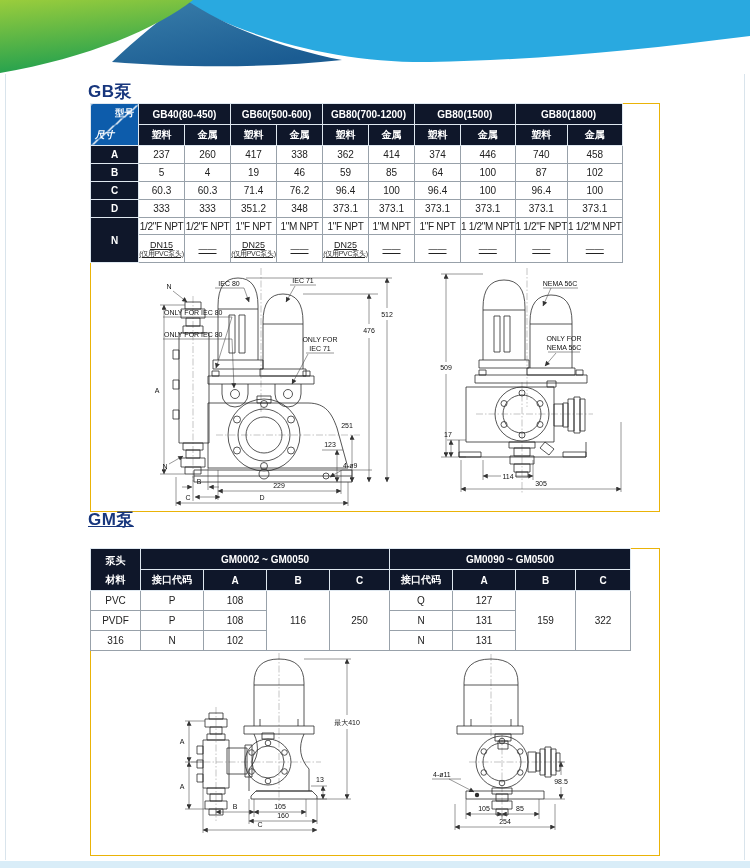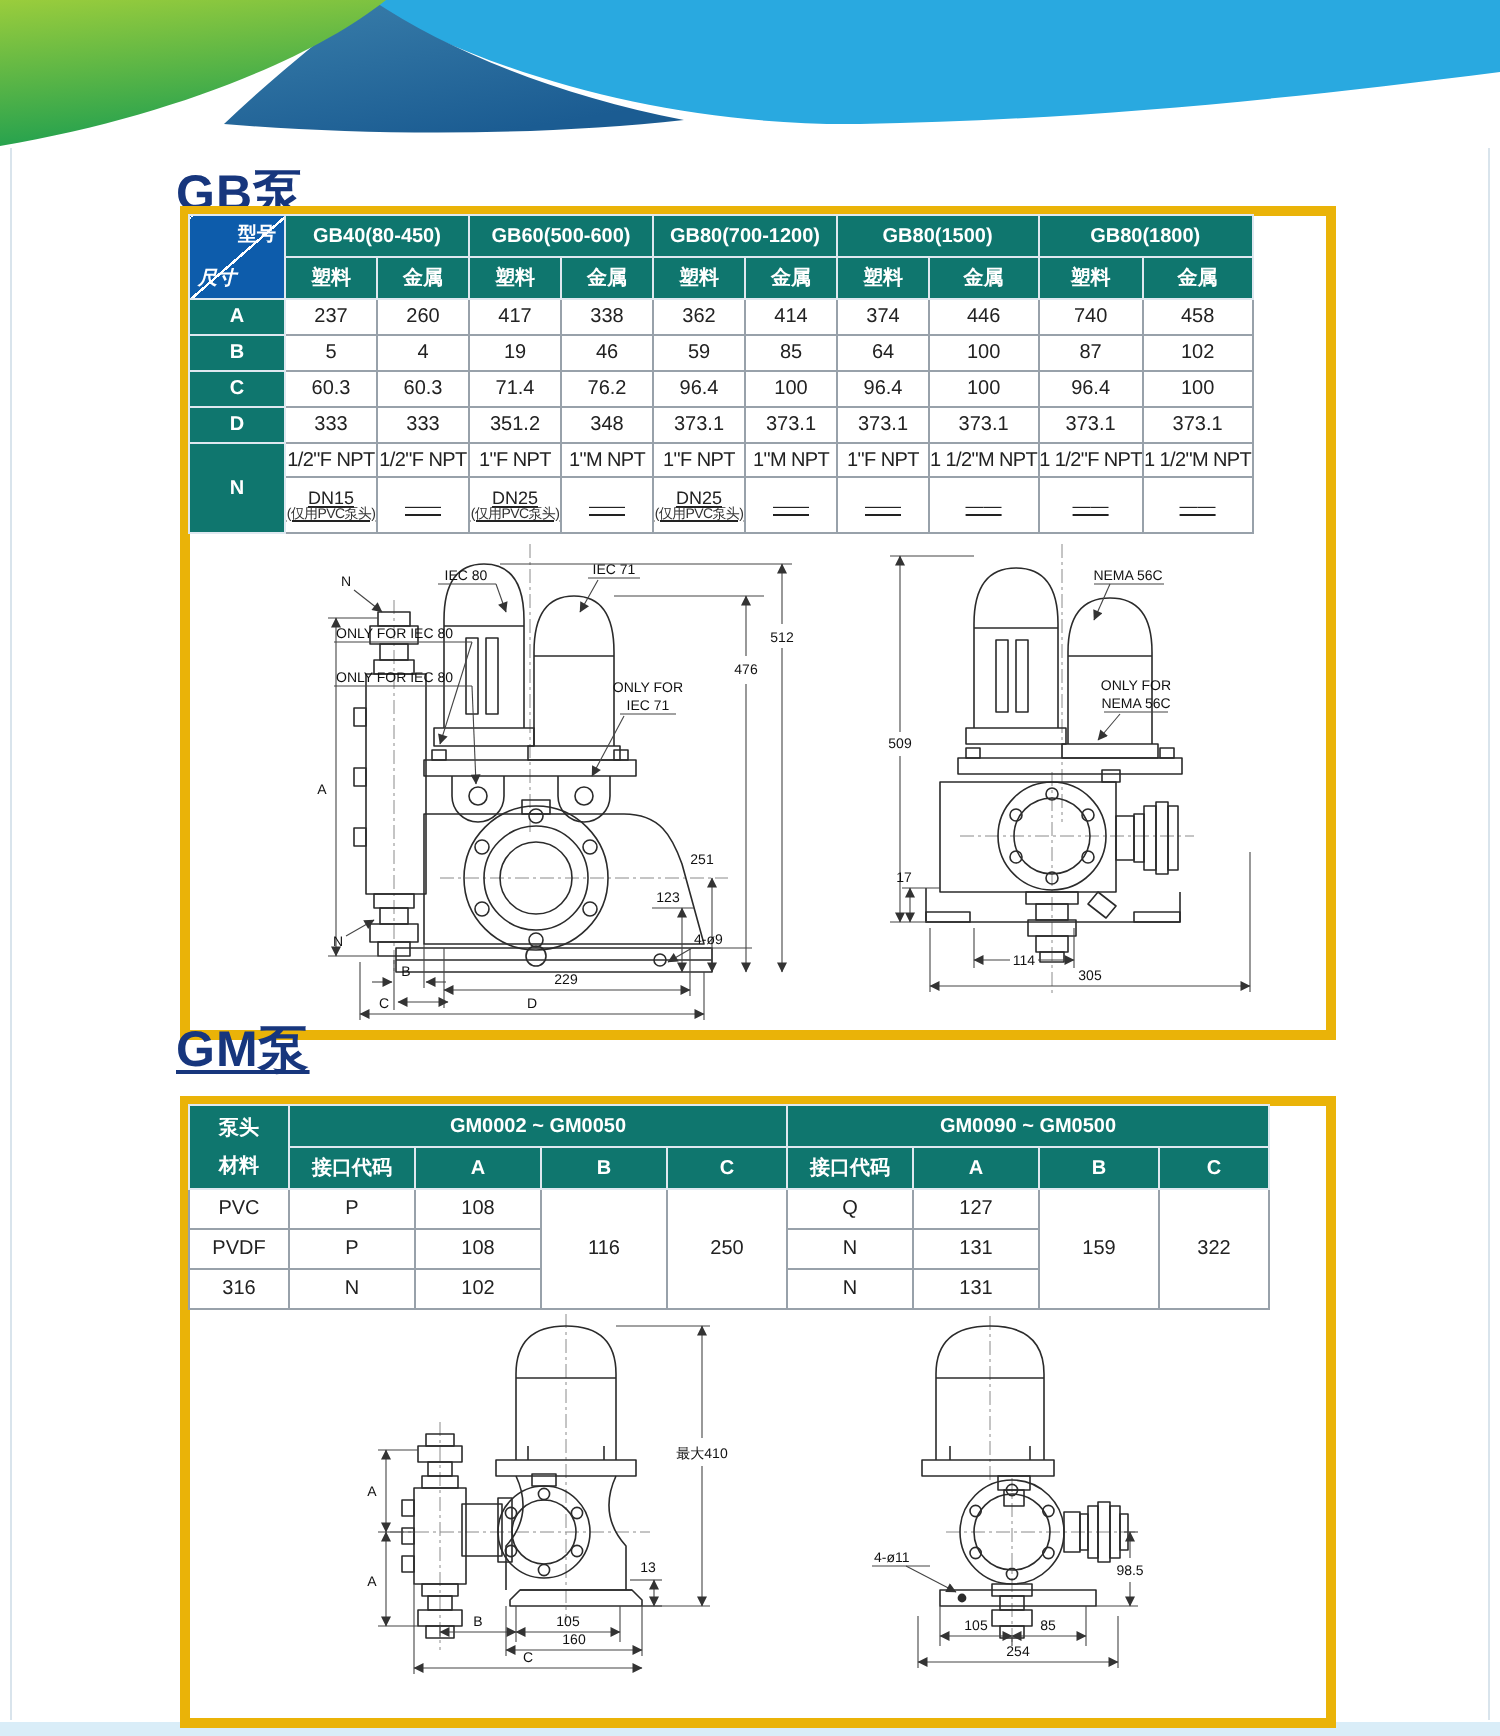--- a/index.html
+++ b/index.html
@@ -1,29 +1,29 @@
 <!DOCTYPE html>
 <html><head>
 <meta charset="utf-8">
 <style>
   html,body{margin:0;padding:0;background:#eaf4fa;font-family:"Liberation Sans","DejaVu Sans",sans-serif;}
   .stage{position:relative;width:750px;height:868px;margin:0 auto;background:#fff;overflow:hidden;}
   .edge-l{position:absolute;left:5px;top:74px;bottom:8px;width:1px;background:#d9e4ec;}
   .edge-r{position:absolute;right:5px;top:74px;bottom:8px;width:1px;background:#d9e4ec;}
   .edge-b{position:absolute;left:0;right:0;bottom:0;height:7px;background:#d9edf8;}
   .decor{position:absolute;top:0;left:0;}
-  .section-title{position:absolute;color:#17367d;font-size:25px;font-weight:bold;letter-spacing:.5px;}
+  .section-title{position:absolute;color:#17367d;font-size:17px;font-weight:bold;letter-spacing:.5px;}
   #gb-title{left:88px;top:80px;}
   #gm-title{left:88px;top:508px;text-decoration:underline;}
-  .frame{position:absolute;left:90px;border:5px solid #eab308;background:#fff;}
+  .frame{position:absolute;left:90px;border:1px solid #eab308;background:#fff;}
   #gb-frame{top:103px;width:568px;height:407px;}
   #gm-frame{top:548px;width:568px;height:306px;}
   table.spec{border-collapse:collapse;table-layout:fixed;position:absolute;top:-1px;left:-1px;}
   .spec th,.spec td{border:1px solid #98a1aa;text-align:center;vertical-align:middle;padding:0;overflow:hidden;}
-  .spec th{background:#0f766e;color:#fff;font-weight:bold;font-size:10px;border-color:#dfe8f0;}
+  .spec th{background:#0f172a;color:#fff;font-weight:bold;font-size:10px;border-color:#dfe8f0;}
   .spec td{font-size:10px;color:#222;background:#fff;}
   .gbt .hd th{height:20px;}
   .gbt .dr td,.gbt .dr th{height:17px;}
   .gbt .n1 td{height:16px;}
   .gbt .n2 td{height:27px;text-decoration:underline;}
   .rl{font-size:10px;}
   .npt{font-size:8px;letter-spacing:-.3px;white-space:nowrap;}
   .dn .main{font-size:9px;line-height:10px;}
   .dn .note{font-size:7px;line-height:8px;color:#333;letter-spacing:-.3px;white-space:nowrap;}
   th.corner{position:relative;background-color:#0d5cab;background-image:linear-gradient(to bottom right,rgba(255,255,255,0) calc(50% - .6px),#fff calc(50% - .6px),#fff calc(50% + .6px),rgba(255,255,255,0) calc(50% + .6px));}

